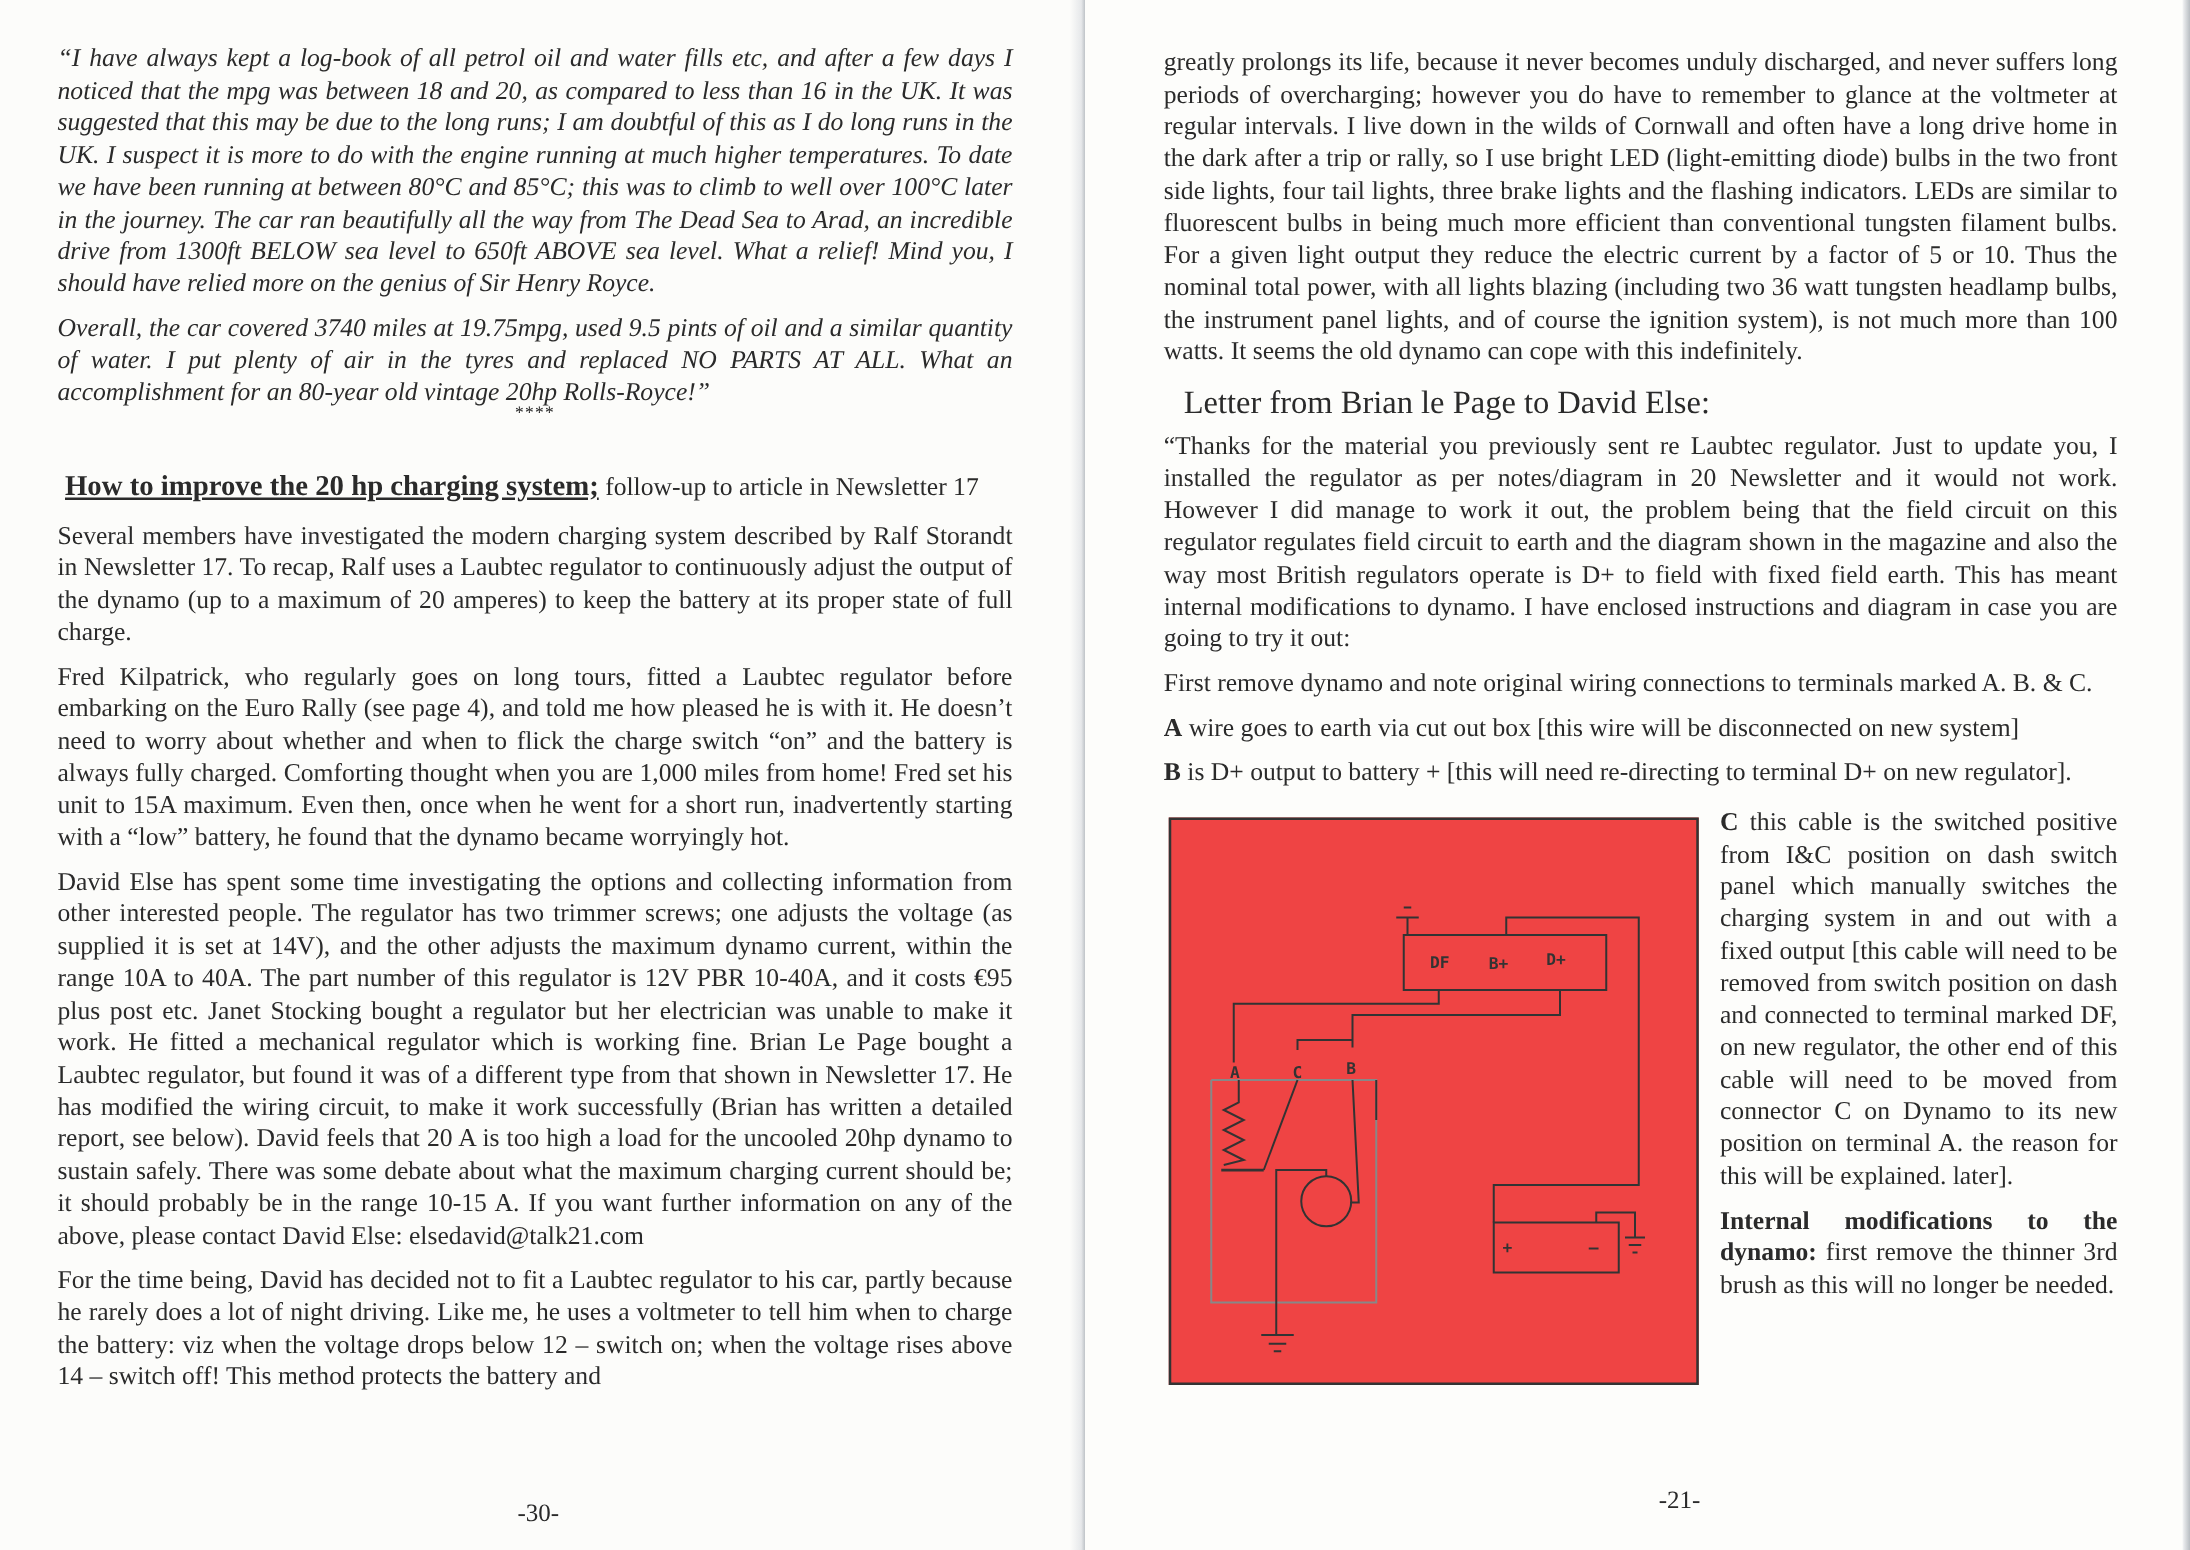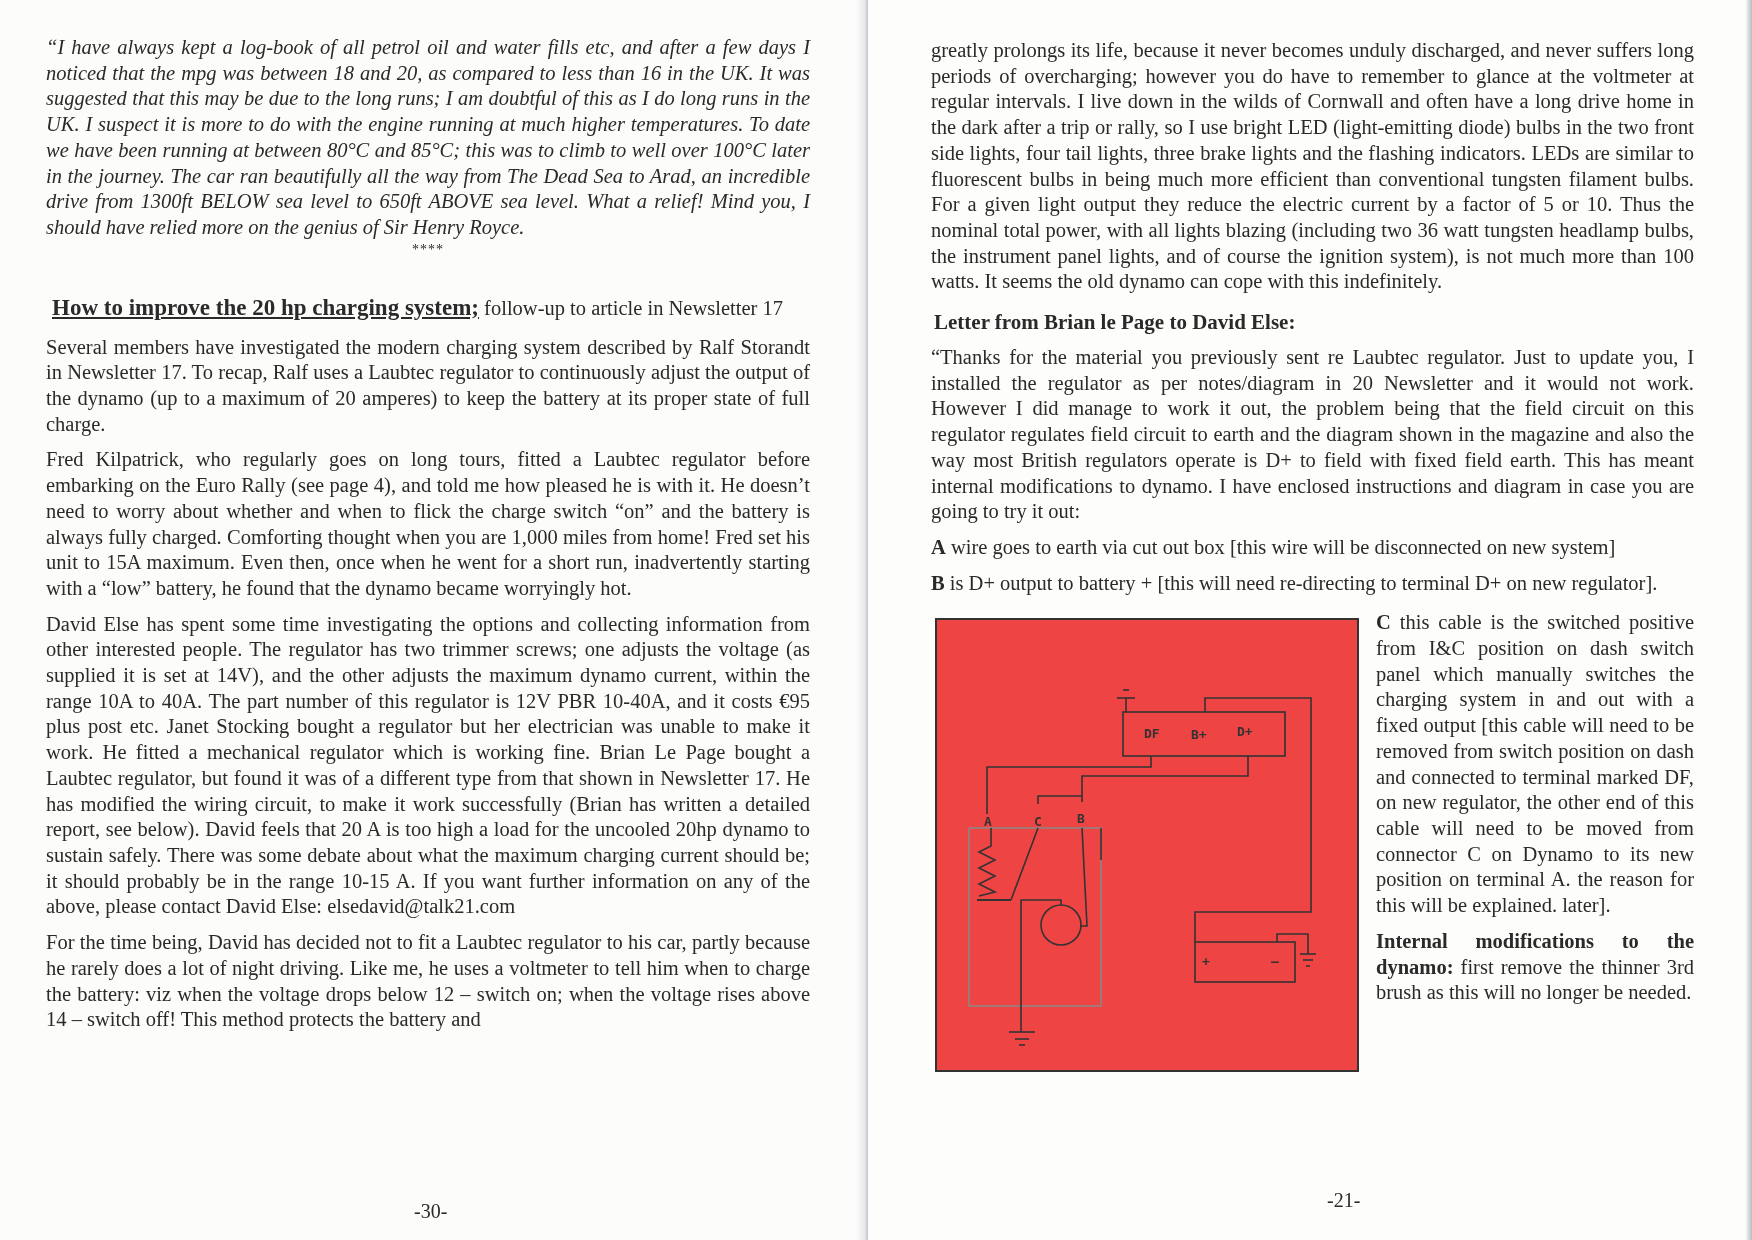--- a/index.html
+++ b/index.html
@@ -23,21 +23,21 @@
       background: linear-gradient(to right, #f3f4f5, #b8bdc2);
     }
     .col { position: absolute; }
     .left-col { left: 46px; top: 35px; width: 764px; }
     .right-col { left: 931px; top: 38px; width: 763px; }
     p { margin: 0 0 10px 0; text-align: justify; font-size: 20.5px; line-height: 25.7px; }
     .italic { font-style: italic; }
     .stars { text-align: center; font-size: 14px; line-height: 10px; margin: -6px 0 0 0; letter-spacing: 1px; }
     .heading-line { margin-top: 40px; margin-bottom: 14px; font-size: 20.5px; line-height: 26px; white-space: nowrap; }
     .heading-line .h { font-weight: bold; text-decoration: underline; font-size: 23px; margin-left: 6px; }
-    .subhead { font-weight: bold; font-size: 21px; line-height: 26px; margin: 2px 0 10px 3px; }
+    .subhead { font-weight: normal; font-size: 26px; line-height: 26px; margin: 2px 0 10px 16px; }
     .page-num { position: absolute; font-size: 20px; }
     .pn-left { left: 414px; top: 1200px; }
     .pn-right { left: 1327px; top: 1189px; }
     .figure-row { position: relative; height: 490px; }
     .diagram {
       position: absolute; left: 4px; top: 8px; width: 420px; height: 450px;
       border: 2px solid #333; background: #ef4444;
     }
     .diagram svg { position: absolute; left: 0; top: 0; }
     .side-text { position: absolute; left: 445px; top: 0; width: 318px; }
@@ -46,20 +46,21 @@
     .dlabel { font-family: "DejaVu Sans Mono", monospace; font-weight: bold; font-size: 13px; fill: #333; }
   </style>
 </head>
 <body>
 
 <div class="spread">
 
   <div class="page page-left">
     <div class="col left-col">
       <p class="italic">“I have always kept a log-book of all petrol oil and water fills etc, and after a few days I noticed that the mpg was between 18 and 20, as compared to less than 16 in the UK.  It was suggested that this may be due to the long runs; I am doubtful of this as I do long runs in the UK.  I suspect it is more to do with the engine running at much higher temperatures. To date we have been running at between 80°C and 85°C; this was to climb to well over 100°C later in the journey.  The car ran beautifully all the way from The Dead Sea to Arad, an incredible drive from 1300ft BELOW sea level to 650ft ABOVE sea level.  What a relief!  Mind you, I should have relied more on the genius of Sir Henry Royce.</p>
+      <p class="italic" style="margin-bottom:4px">Overall, the car covered 3740 miles at 19.75mpg, used 9.5 pints of oil and a similar quantity of water.  I put plenty of air in the tyres and replaced NO PARTS AT ALL.  What an accomplishment for an 80-year old vintage 20hp Rolls-Royce!”</p>
       <div class="stars">****</div>
 
       <div class="heading-line">
         <span class="h">How to improve the 20 hp charging system;</span><span> follow-up to article in Newsletter 17</span>
       </div>
 
       <p>Several members have investigated the modern charging system described by Ralf Storandt in Newsletter 17.  To recap, Ralf uses a Laubtec regulator to continuously adjust the output of the dynamo (up to a maximum of 20 amperes) to keep the battery at its proper state of full charge.</p>
       <p>Fred Kilpatrick, who regularly goes on long tours, fitted a Laubtec regulator before embarking on the Euro Rally (see page 4), and told me how pleased he is with it.  He doesn’t need to worry about whether and when to flick the charge switch “on” and the battery is always fully charged.  Comforting thought when you are 1,000 miles from home!  Fred set his unit to 15A maximum.  Even then, once when he went for a short run, inadvertently starting with a “low” battery, he found that the dynamo became worryingly hot.</p>
       <p>David Else has spent some time investigating the options and collecting information from other interested people.  The regulator has two trimmer screws; one adjusts the voltage (as supplied it is set at 14V), and the other adjusts the maximum dynamo current, within the range 10A to 40A.  The part number of this regulator is 12V PBR 10-40A, and it costs €95 plus post etc.  Janet Stocking bought a regulator but her electrician was unable to make it work.  He fitted a mechanical regulator which is working fine.  Brian Le Page bought a Laubtec regulator, but found it was of a different type from that shown in Newsletter 17.  He has modified the wiring circuit, to make it work successfully (Brian has written a detailed report, see below).  David feels that 20 A is too high a load for the uncooled 20hp dynamo to sustain safely.  There was some debate about what the maximum charging current should be; it should probably be in the range 10-15 A.  If you want further information on any of the above, please contact David Else: elsedavid@talk21.com</p>
       <p>For the time being, David has decided not to fit a Laubtec regulator to his car, partly because he rarely does a lot of night driving.  Like me, he uses a voltmeter to tell him when to charge the battery: viz when the voltage drops below 12 – switch on; when the voltage rises above 14 – switch off!  This method protects the battery and</p>
@@ -67,20 +68,21 @@
     <div class="page-num pn-left">-30-</div>
   </div>
 
   <div class="gutter"></div>
 
   <div class="page page-right"></div>
   <div class="col right-col">
     <p style="margin-bottom:14px">greatly prolongs its life, because it never becomes unduly discharged, and never suffers long periods of overcharging; however you do have to remember to glance at the voltmeter at regular intervals.  I live down in the wilds of Cornwall and often have a long drive home in the dark after a trip or rally, so I use bright LED (light-emitting diode) bulbs in the two front side lights, four tail lights, three brake lights and the flashing indicators.  LEDs are similar to fluorescent bulbs in being much more efficient than conventional tungsten filament bulbs.  For a given light output they reduce the electric current by a factor of 5 or 10.  Thus the nominal total power, with all lights blazing (including two 36 watt tungsten headlamp bulbs, the instrument panel lights, and of course the ignition system), is not much more than 100 watts.  It seems the old dynamo can cope with this indefinitely.</p>
     <div class="subhead">Letter from Brian le Page to David Else:</div>
     <p>“Thanks for the material you previously sent re Laubtec regulator.  Just to update you, I installed the regulator as per notes/diagram in 20 Newsletter and it would not work.  However I did manage to work it out, the problem being that the field circuit on this regulator regulates field circuit to earth and the diagram shown in the magazine and also the way most British regulators operate is D+ to field with fixed field earth.  This has meant internal modifications to dynamo.  I have enclosed instructions and diagram in case you are going to try it out:</p>
+    <p>First remove dynamo and note original wiring connections to terminals marked A. B. &amp; C.</p>
     <p><b>A</b><span> wire goes to earth via cut out box [this wire will be disconnected on new system]</span></p>
     <p style="margin-bottom:14px"><b>B</b><span> is D+ output to battery + [this will need re-directing to terminal D+ on new regulator].</span></p>
 
     <div class="figure-row">
       <div class="diagram">
         <svg width="420" height="450" viewBox="0 0 420 450">
           <g stroke="#333" stroke-width="1.6" fill="none">
 
             <rect x="186" y="92" width="162" height="44"></rect>
 

